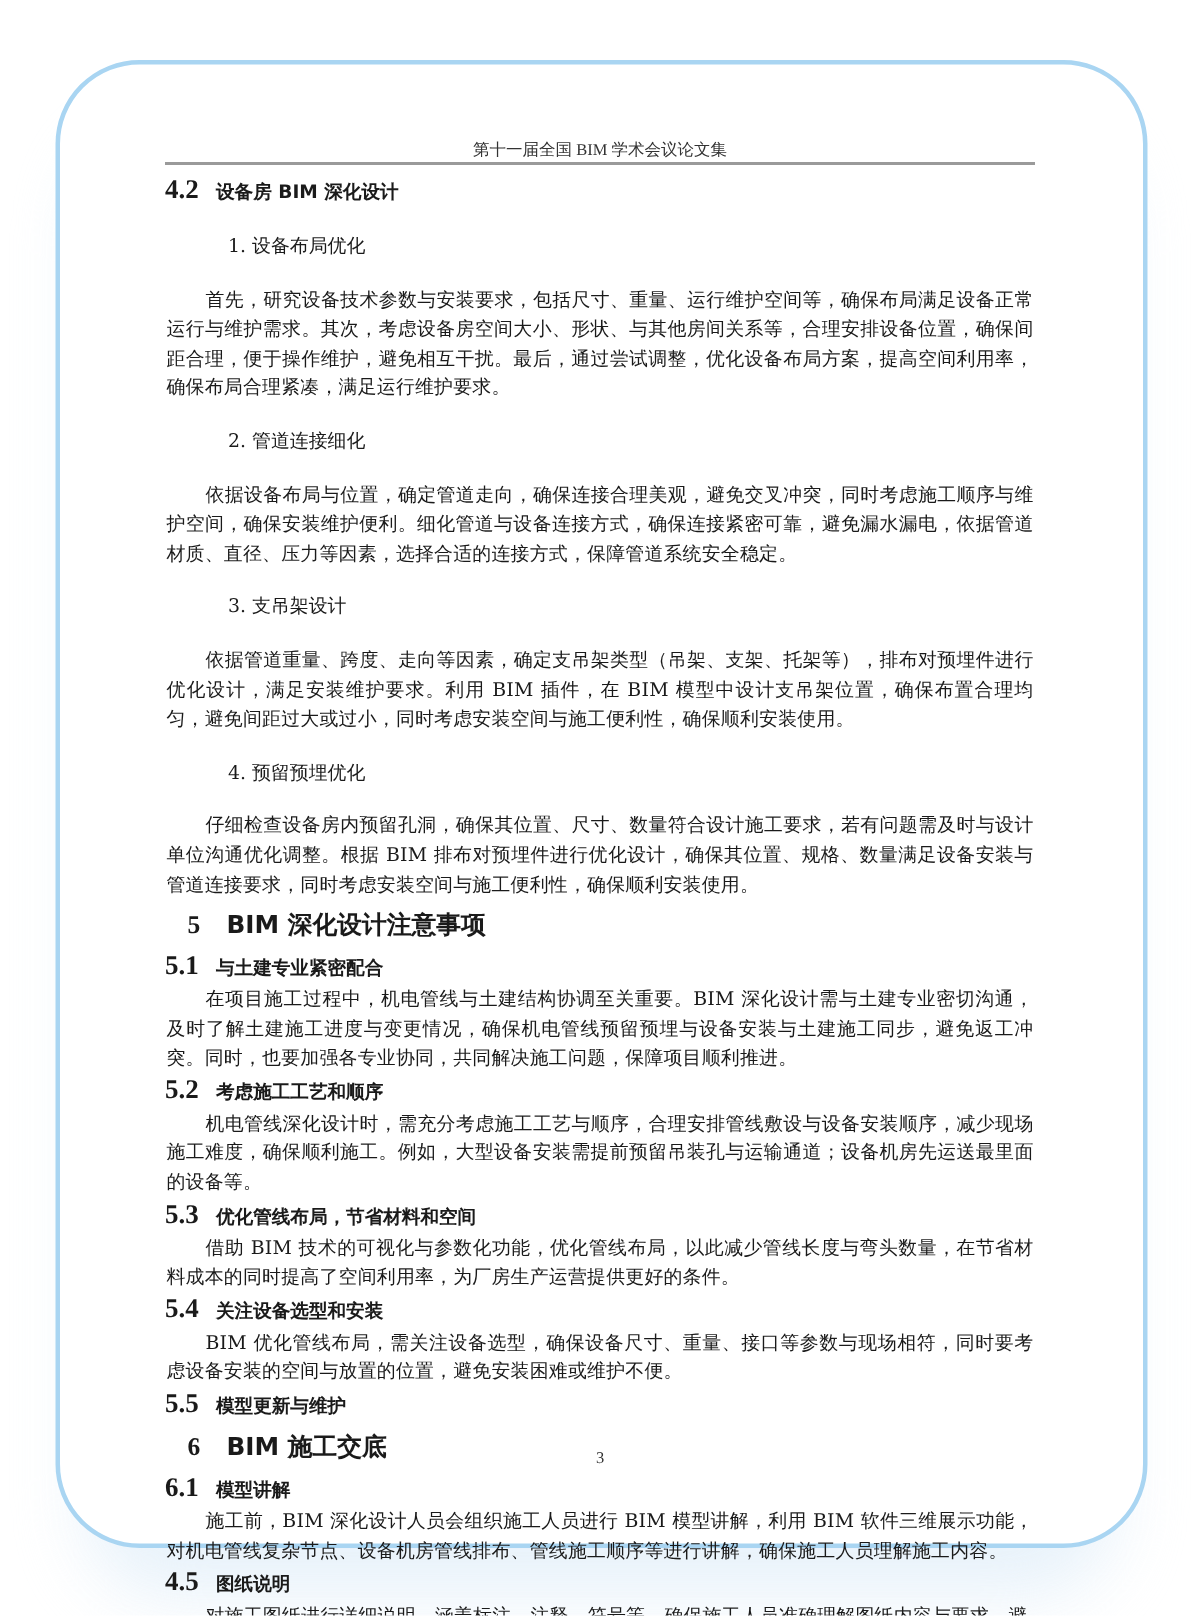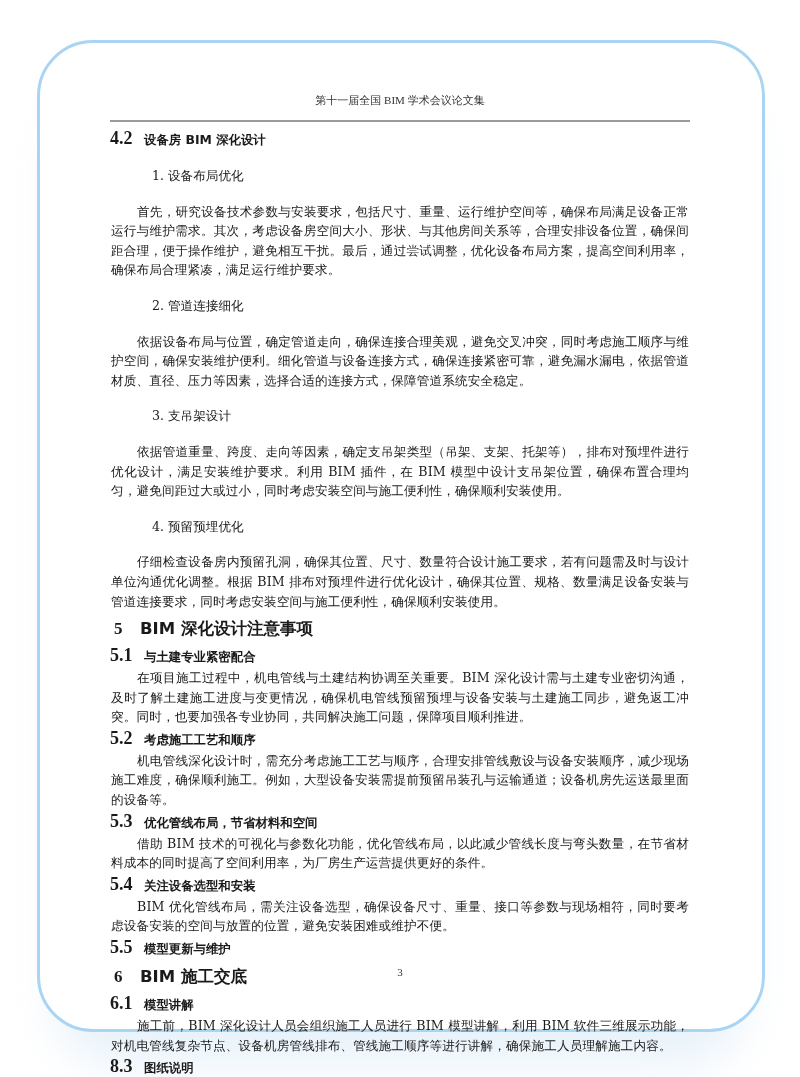--- a/index.html
+++ b/index.html
@@ -24,35 +24,35 @@
     background: #ffffff;
     box-sizing: content-box;
   }
   .page {
     position: absolute; left: 110px; top: 92px; width: 580px;
     font-size: 12.6px; line-height: 19.6px;
   }
   .running-header {
     text-align: center; font-size: 11px; color: #333;
     font-family: "Liberation Serif", serif;
-    padding-bottom: 12px;
+    padding-bottom: 0;
     border-bottom: 2px solid #9a9a9a;
     margin-bottom: 6px;
     line-height: 16px;
   }
   .h2 {
     font-family: "DejaVu Sans", "Liberation Sans", sans-serif;
     font-weight: bold; font-size: 12.4px; line-height: 20px;
     margin: 0;
   }
   .h2 .num { display: inline-block; width: 34px; font-family: "Liberation Serif", serif; font-size: 18px; }
   .h1 {
     font-family: "DejaVu Sans", "Liberation Sans", sans-serif;
     font-weight: bold; font-size: 16.5px; line-height: 24px;
-    margin: 6px 0 4px 4px;
+    margin: 6px 0 4px 15px;
   }
   .h1 .num { display: inline-block; width: 26px; font-family: "Liberation Serif", serif; font-size: 17px; }
   .sub { margin: 16px; padding-left: 26px; }
   .para { margin: 1px; text-indent: 26px; text-align: justify; letter-spacing: 0.15px; }
   .pagenum {
     position: absolute; left: 0; width: 800px; top: 966px;
     text-align: center; font-size: 11px; font-family: "Liberation Serif", serif; color: #333;
   }
 </style>
 </head>
@@ -113,19 +113,19 @@
   <div class="h1">
     <span class="num">6</span><span>BIM 施工交底</span>
   </div>
 
   <div class="h2">
     <span class="num">6.1</span><span>模型讲解</span>
   </div>
   <p class="para">施工前，BIM 深化设计人员会组织施工人员进行 BIM 模型讲解，利用 BIM 软件三维展示功能，对机电管线复杂节点、设备机房管线排布、管线施工顺序等进行讲解，确保施工人员理解施工内容。</p>
 
   <div class="h2">
-    <span class="num">8.3</span><span>图纸说明</span>
+    <span class="num">4.5</span><span>图纸说明</span>
   </div>
   <p class="para">对施工图纸进行详细说明，涵盖标注、注释、符号等，确保施工人员准确理解图纸内容与要求，避</p>
 
 </div>
 
 <div class="pagenum">3</div>
 
 </body></html>

